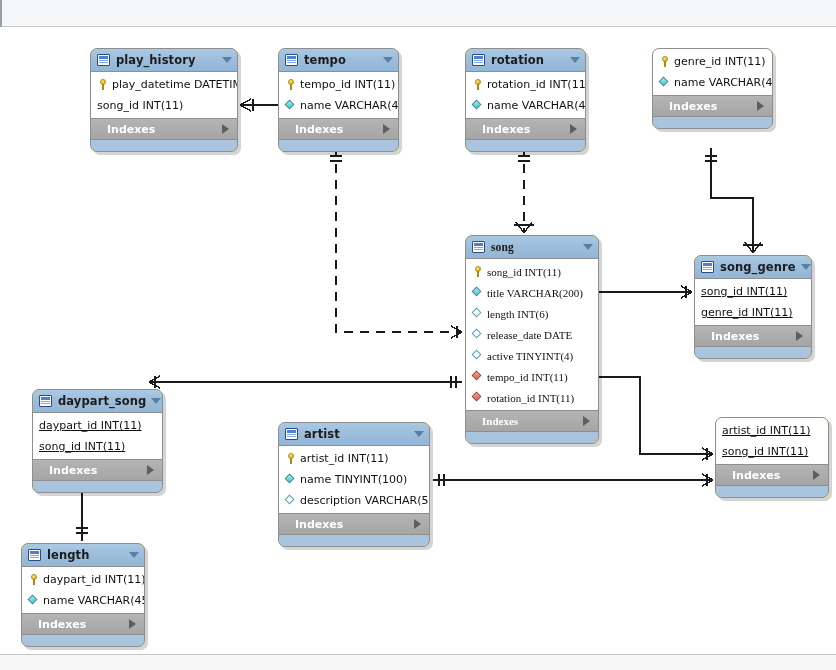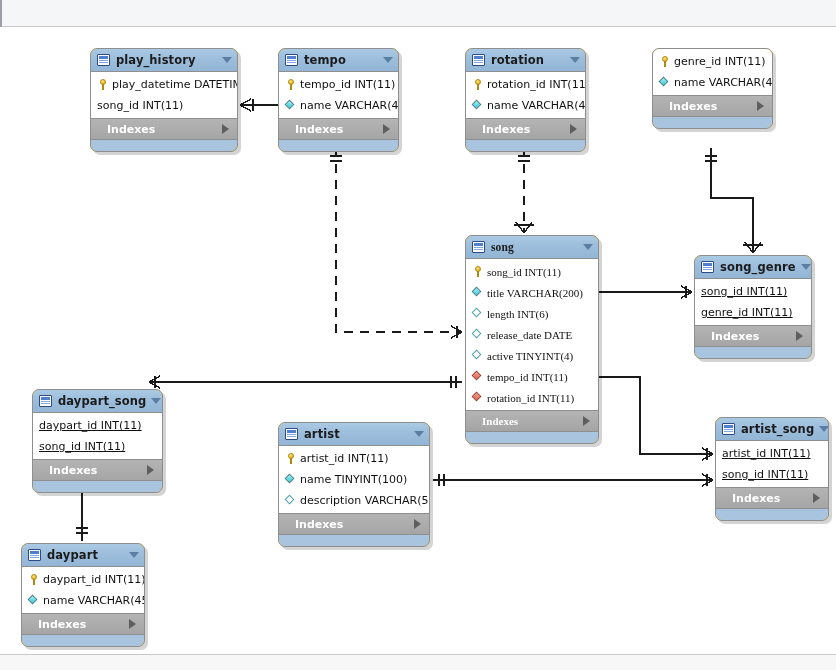--- a/index.html
+++ b/index.html
@@ -469,25 +469,20 @@
           <div class="tbl-idx">
             <span class="tbl-idx-label">Indexes</span>
             <span class="tbl-idx-caret"></span>
           </div>
           <div class="tbl-foot"></div>
         </div>
       </div>
       <div class="tbl" style="left: 715px; top: 417px; width: 114px;">
         <div class="tbl-shadow"></div>
         <div class="tbl-body">
-          <div class="tbl-head">
-            <span class="tbl-icon"></span>
-            <span class="tbl-title">artist_song</span>
-            <span class="tbl-caret"></span>
-          </div>
           <div class="tbl-cols">
             <div class="col pk-underline">
               <span class="mk mk-none"></span>
               <span class="col-label">artist_id INT(11)</span>
             </div>
             <div class="col pk-underline">
               <span class="mk mk-none"></span>
               <span class="col-label">song_id INT(11)</span>
             </div>
           </div>
@@ -550,21 +545,21 @@
             <span class="tbl-idx-caret"></span>
           </div>
           <div class="tbl-foot"></div>
         </div>
       </div>
       <div class="tbl" style="left: 21px; top: 543px; width: 124px;">
         <div class="tbl-shadow"></div>
         <div class="tbl-body">
           <div class="tbl-head">
             <span class="tbl-icon"></span>
-            <span class="tbl-title">daypart</span>
+            <span class="tbl-title">length</span>
             <span class="tbl-caret"></span>
           </div>
           <div class="tbl-cols">
             <div class="col">
               <span class="mk mk-key"></span>
               <span class="col-label">daypart_id INT(11)</span>
             </div>
             <div class="col">
               <span class="mk mk-dia mk-filled"></span>
               <span class="col-label">name VARCHAR(45)</span>

